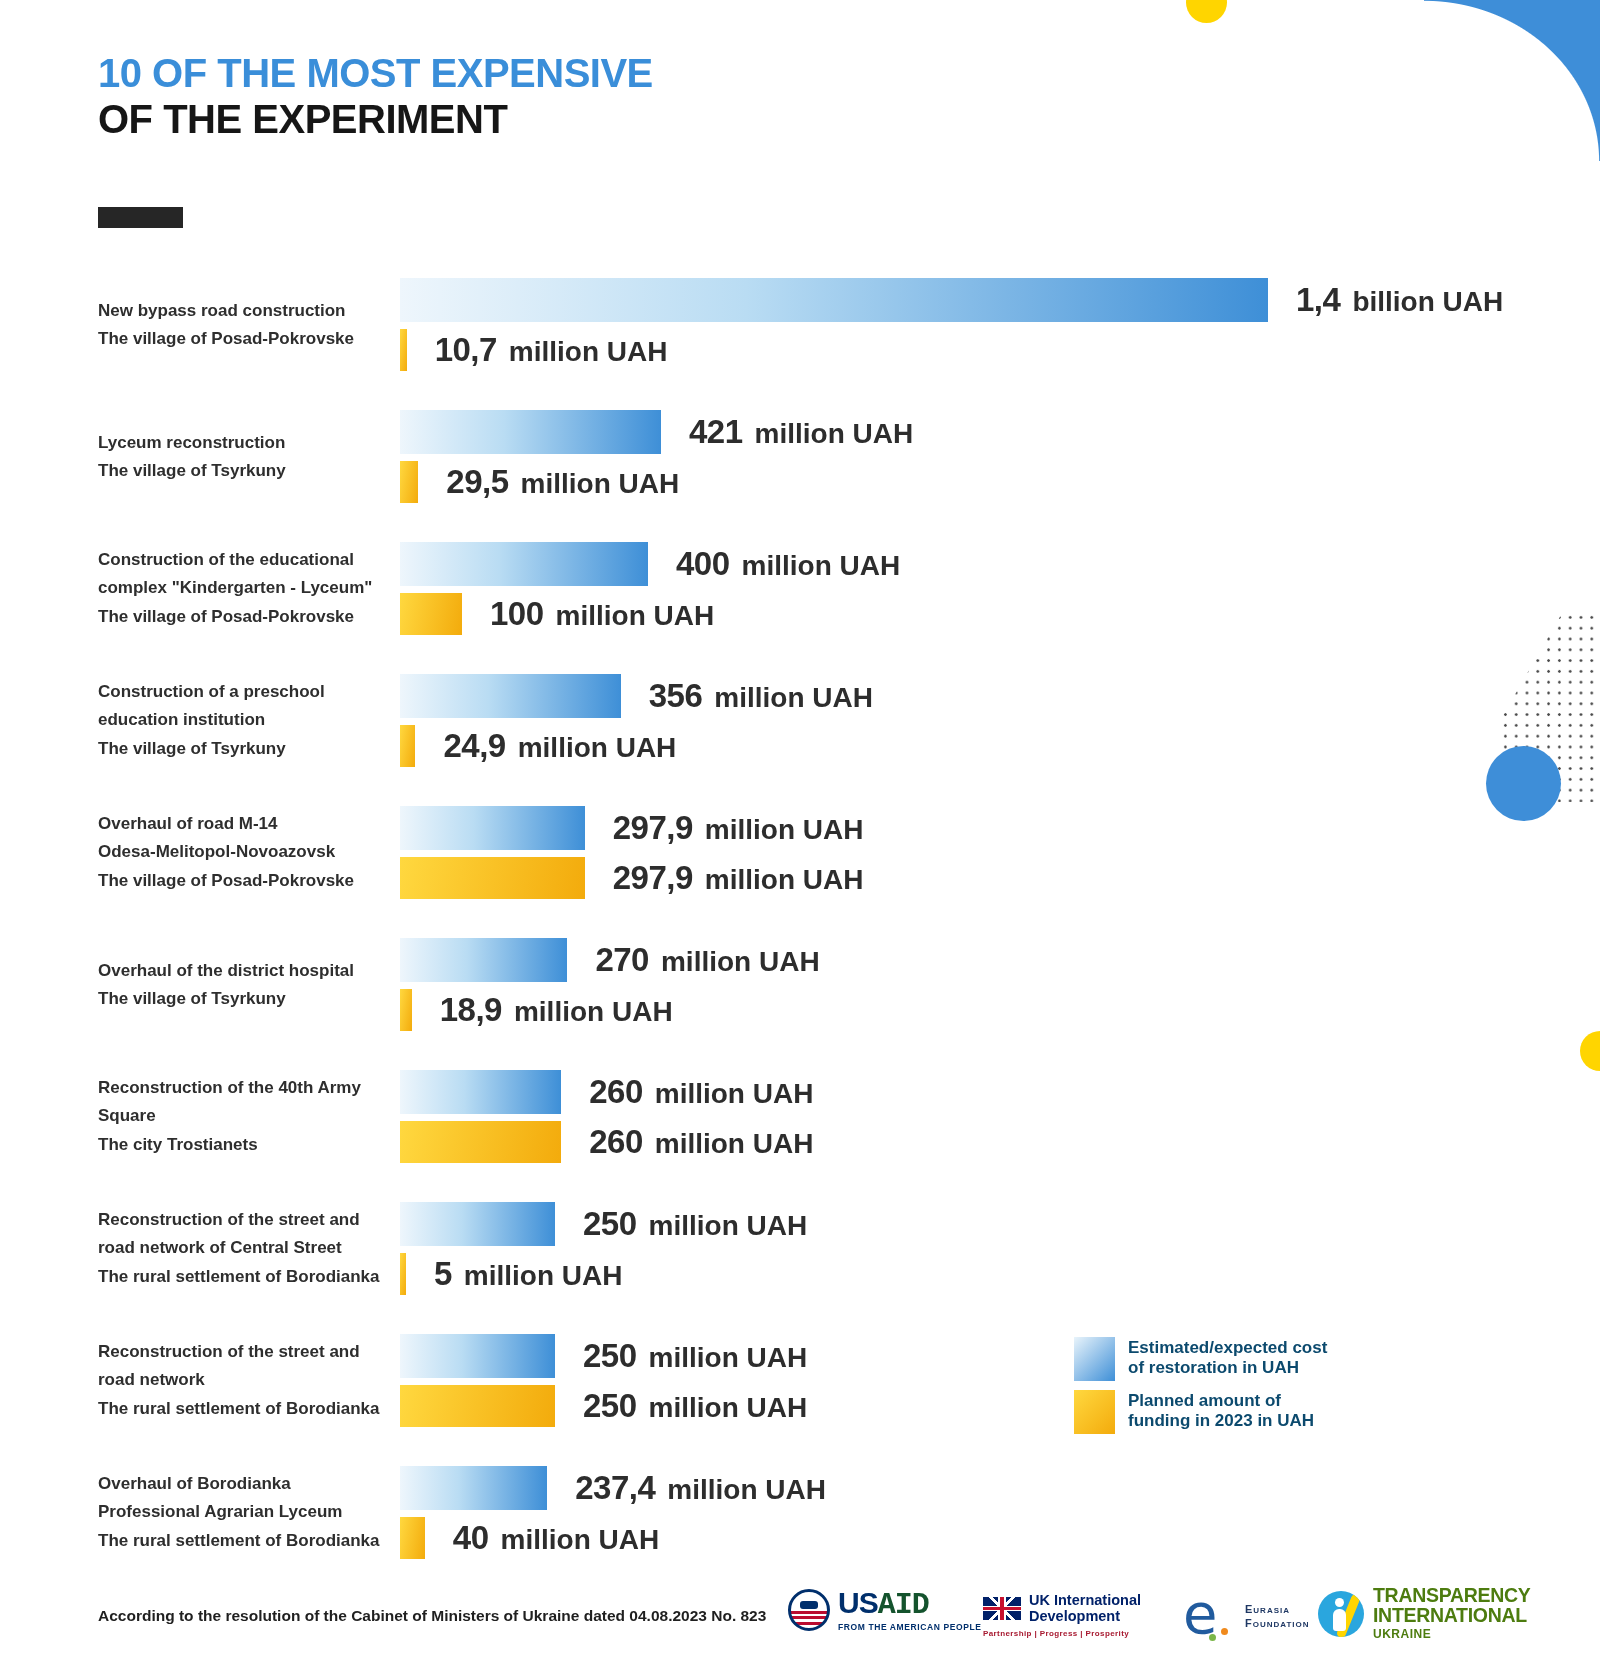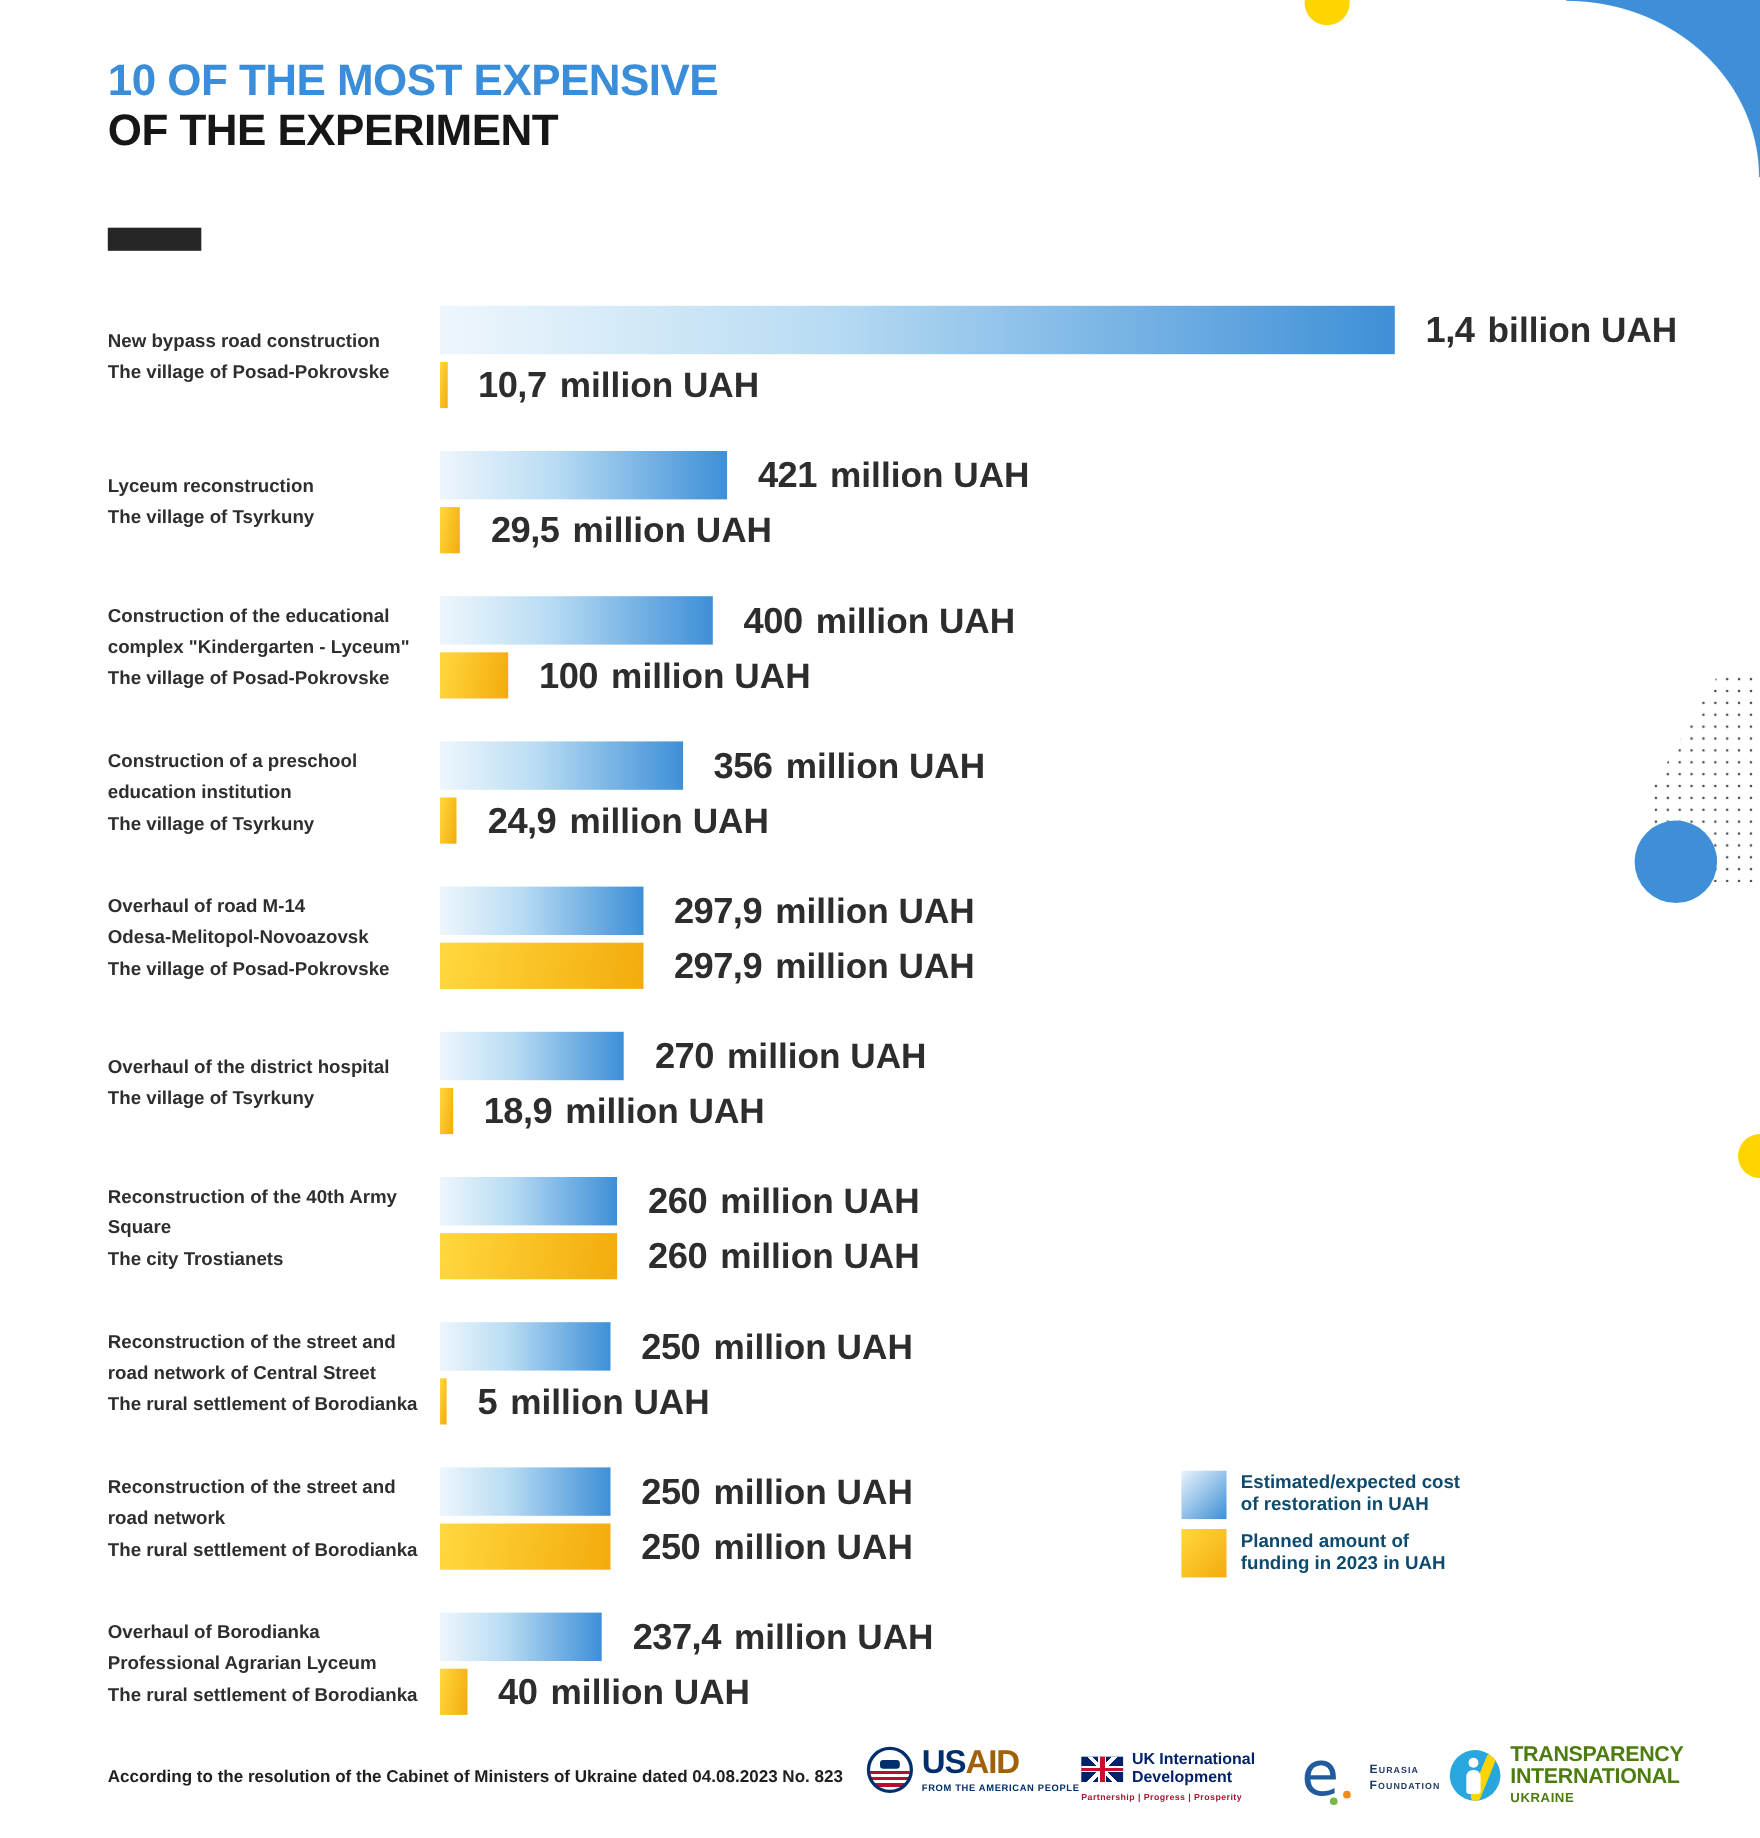--- a/index.html
+++ b/index.html
@@ -30,21 +30,21 @@
   .row-label{position:absolute;left:0;top:50%;transform:translateY(-50%);width:292px;
     font-size:17px;font-weight:700;line-height:28.5px;color:#2e2e2e;}
   .bars{margin-left:302px;}
   .bar-line{display:flex;align-items:center;}
   .bar-line.est{margin-bottom:7px;}
   .bar{flex:none;}
   .bar.blue{height:44px;background:linear-gradient(90deg,#eef6fc 0%,#b9dcf3 40%,#3e8fd7 100%);}
   .bar.yellow{height:42px;background:linear-gradient(100deg,#ffd83f 0%,#f3ab0c 100%);}
   .val{white-space:nowrap;margin-left:28px;color:#2d2d2d;}
   .val .num{font-size:33px;font-weight:800;letter-spacing:-0.5px;margin-right:12px;}
-  .val .unit{font-size:32px;font-weight:700;}
+  .val .unit{font-size:28px;font-weight:700;}
 
   
   #legend{position:absolute;left:1074px;top:1337px;}
   .legend-item{display:flex;margin-bottom:9px;}
   .legend-swatch{flex:none;width:41px;height:44px;margin-right:13px;}
   .legend-swatch.blue{background:linear-gradient(135deg,#e9f4fb 0%,#3e8fd7 100%);}
   .legend-swatch.yellow{background:linear-gradient(135deg,#ffd83f 0%,#f3ab0c 100%);}
   .legend-text{font-size:17px;font-weight:700;line-height:20px;color:#0c4a6e;padding-top:1px;}
 
   
@@ -53,21 +53,21 @@
 
   
   #logo-usaid{left:788px;top:1588px;}
   .usaid-seal{width:42px;height:42px;border-radius:50%;border:3px solid #002f6c;box-sizing:border-box;
     background:linear-gradient(180deg,#fff 0 52%,#ba0c2f 52% 60%,#fff 60% 68%,#ba0c2f 68% 76%,#fff 76% 84%,#ba0c2f 84% 92%,#fff 92% 100%);
     position:relative;overflow:hidden;}
   .usaid-seal::after{content:"";position:absolute;left:9px;top:9px;width:18px;height:8px;border-radius:3px;background:#002f6c;}
   .usaid-text{margin-left:8px;}
   .usaid-word{font-size:30px;font-weight:800;line-height:30px;letter-spacing:-1px;}
   .usaid-word .us{color:#002f6c;}
-  .usaid-word .aid{color:#a16207;}
+  .usaid-word .aid{color:#14532d;font-family:Liberation Mono, monospace;}
   .usaid-tag{font-size:8.5px;font-weight:700;color:#002f6c;letter-spacing:0.6px;margin-top:2px;}
 
   
   #logo-uk{left:983px;top:1593px;align-items:flex-start;flex-direction:column;}
   .uk-top{display:flex;align-items:center;}
   .uk-flag{flex:none;width:38px;height:23px;background-color:#012169;
     background-image:
       linear-gradient(0deg,rgba(0,0,0,0) 44%,#C8102E 44% 56%,rgba(0,0,0,0) 56%),
       linear-gradient(90deg,rgba(0,0,0,0) 44%,#C8102E 44% 56%,rgba(0,0,0,0) 56%),
       linear-gradient(0deg,rgba(0,0,0,0) 38%,#fff 38% 62%,rgba(0,0,0,0) 62%),

